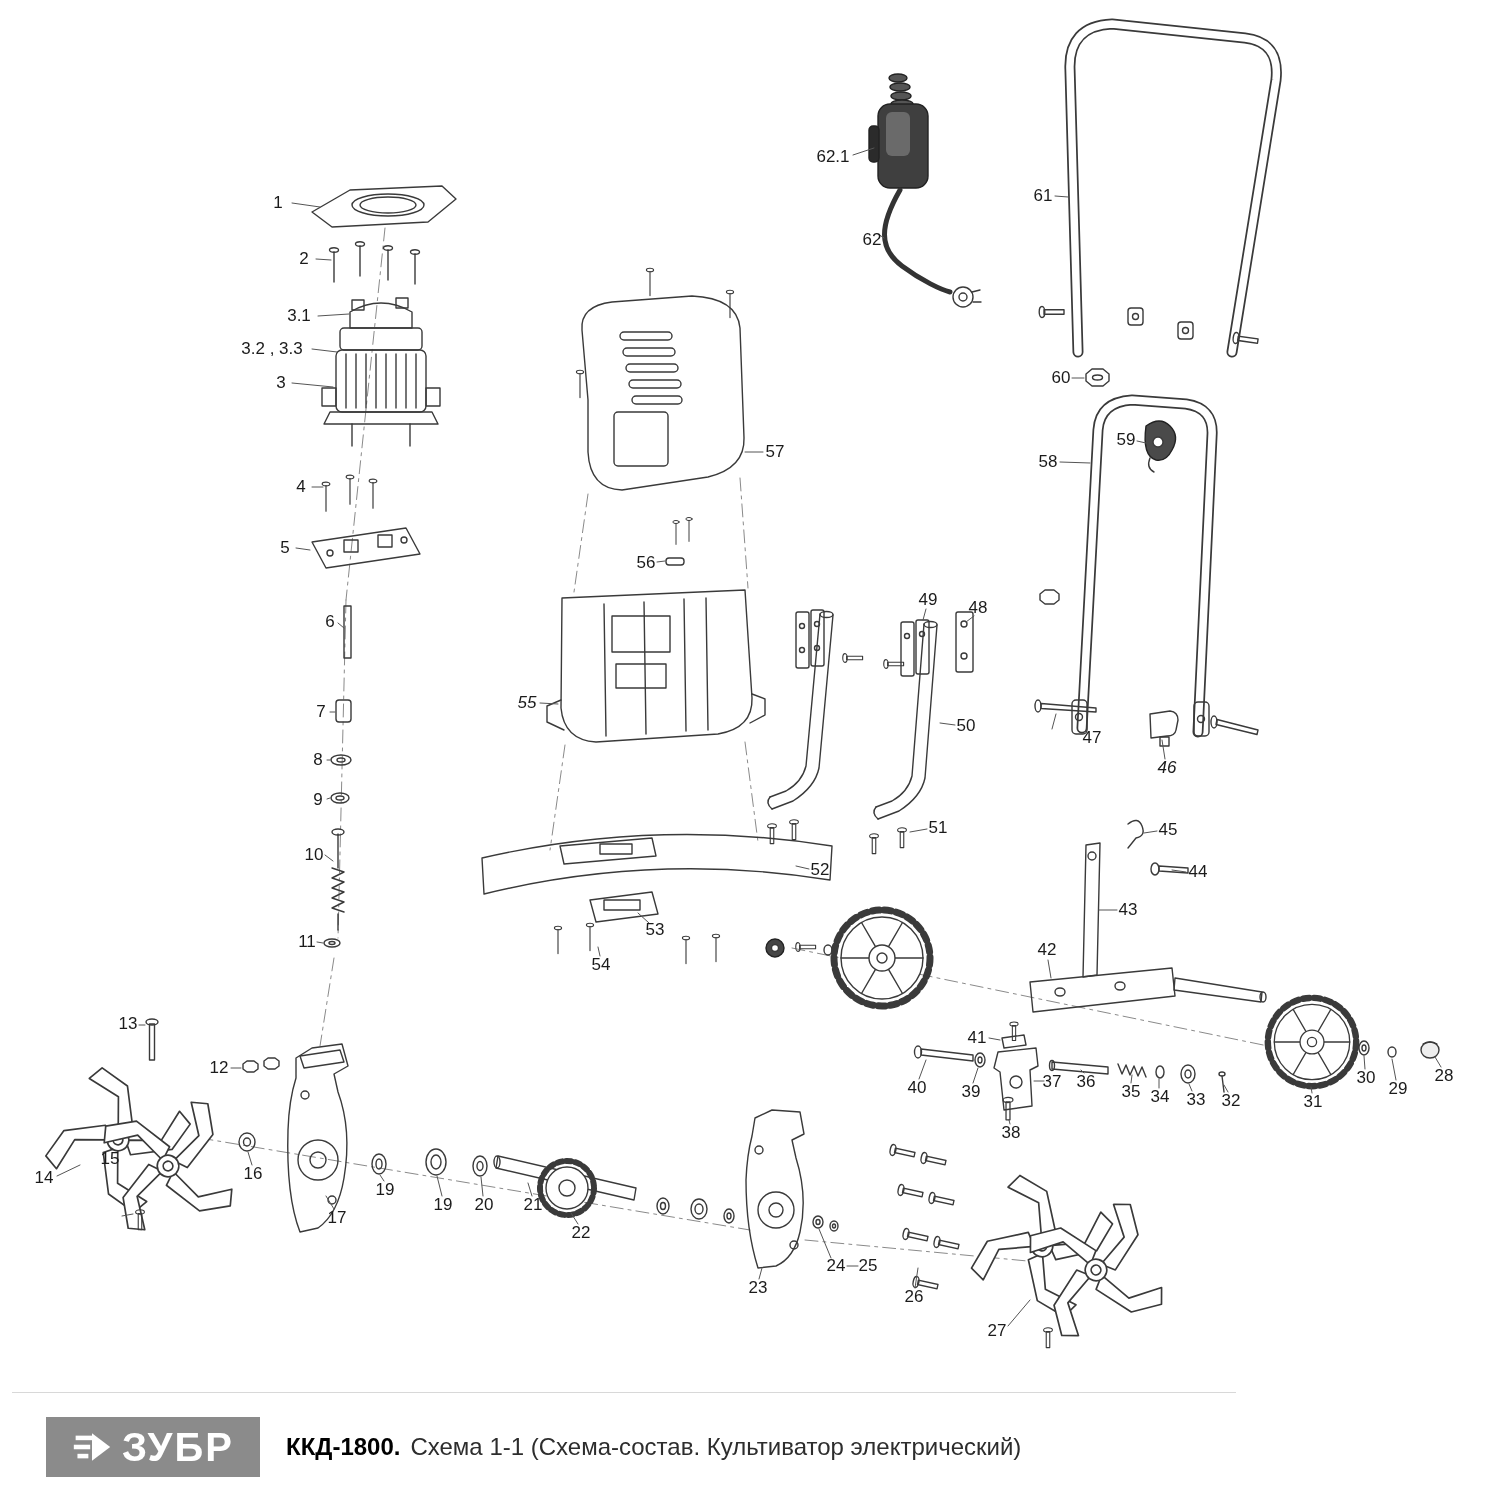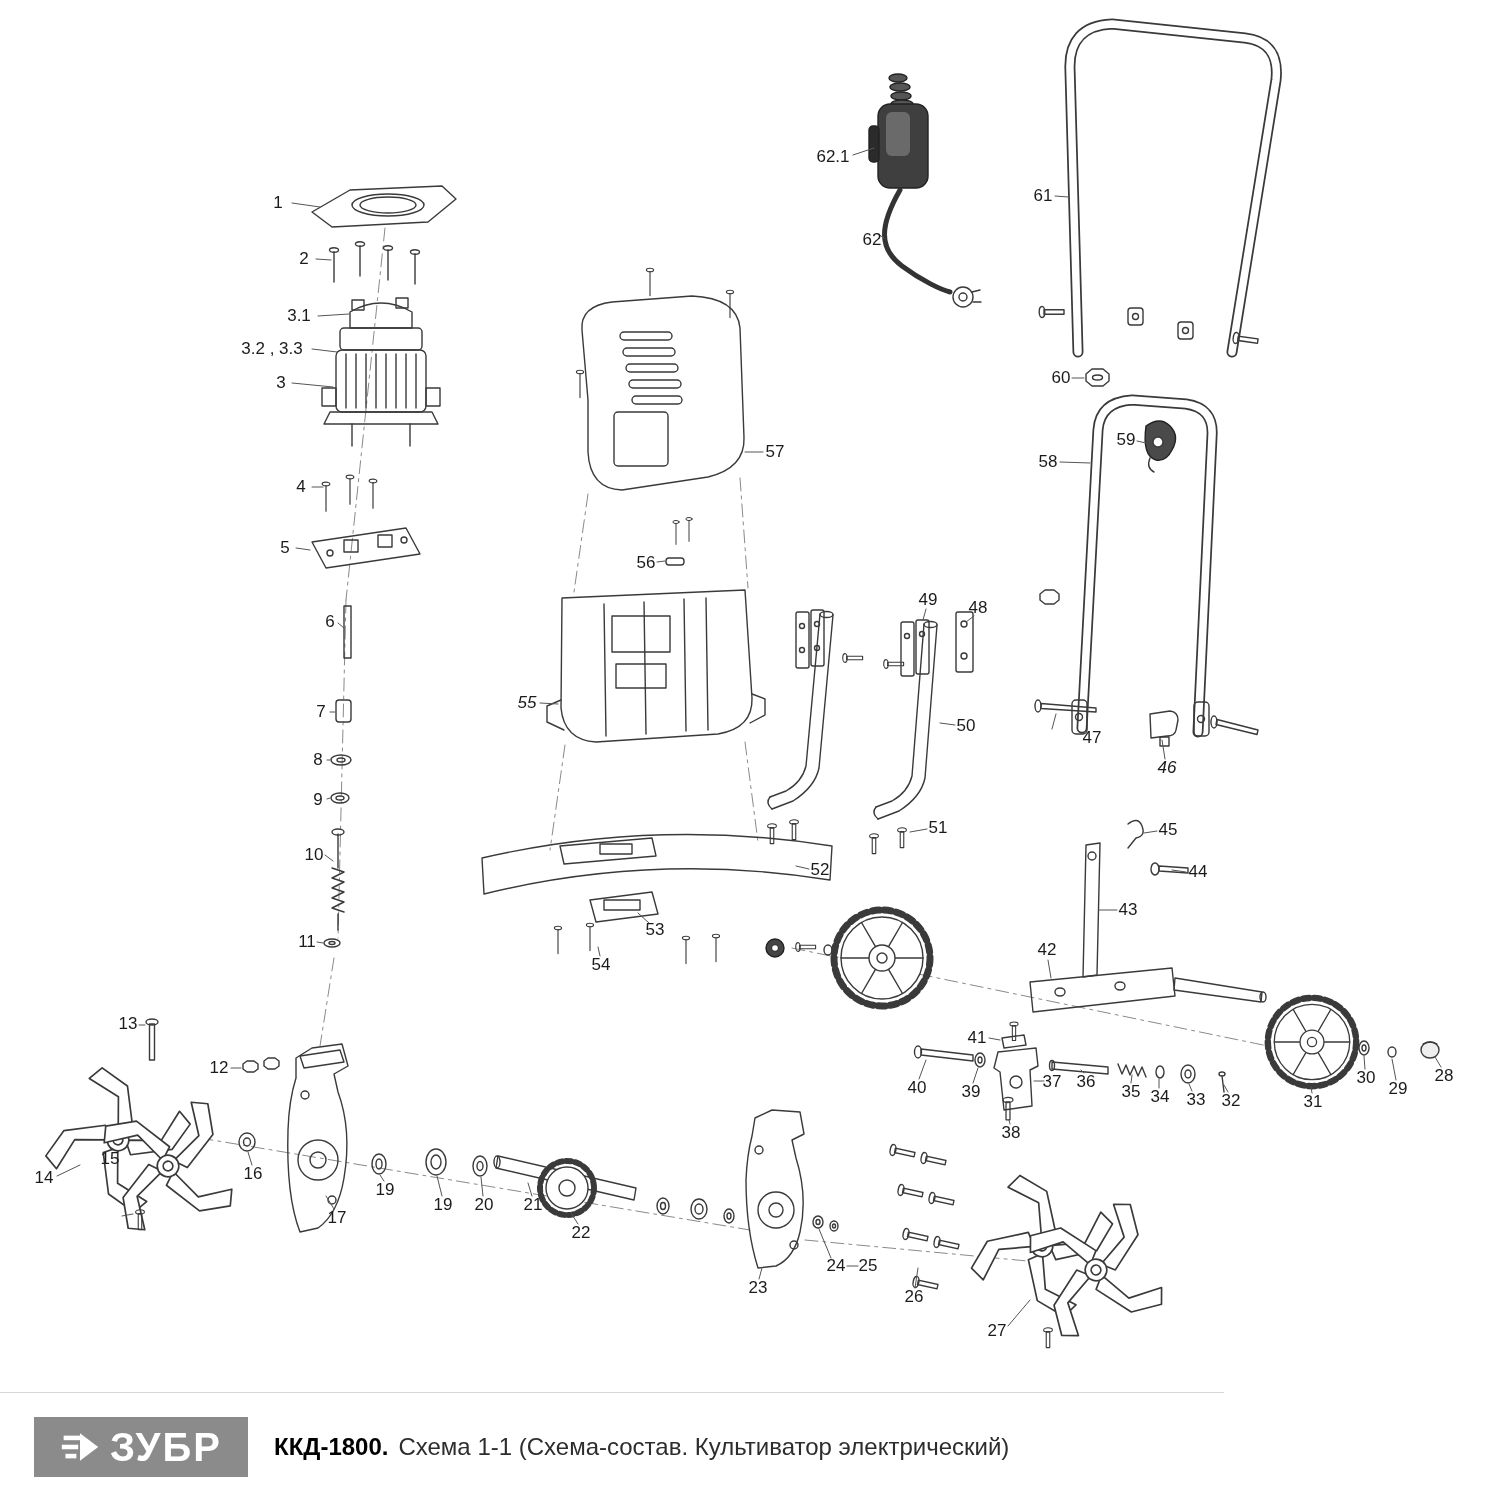--- a/index.html
+++ b/index.html
@@ -1,21 +1,21 @@
 <!DOCTYPE html>
 <html><head>
 <meta charset="utf-8">
 <style>
   *{margin:0;padding:0;box-sizing:border-box}
   html,body{width:1500px;height:1500px;background:#fff;font-family:"Liberation Sans",sans-serif;overflow:hidden;position:relative}
   .diagram-area{position:absolute;top:0;left:0;width:1500px;height:1392px}
   .diagram-area svg{position:absolute;top:0;left:0}
   .label-layer{position:absolute;top:0;left:0;width:1500px;height:1392px;pointer-events:none}
   .part-label{position:absolute;transform:translate(-50%,-50%);font-size:17px;color:#1b1b1b;white-space:nowrap}
-  .footer{position:absolute;top:1392px;left:0;width:1224px;height:108px;border-top:1px solid #d8d8d8;display:flex;align-items:center;gap:26px;padding:0 34px;background:#fff}
+  .footer{position:absolute;top:1392px;left:12px;width:1224px;height:108px;border-top:1px solid #d8d8d8;display:flex;align-items:center;gap:26px;padding:0 34px;background:#fff}
   .brand-logo{width:214px;height:60px;background:#8b8b8b;display:flex;align-items:center;justify-content:center;gap:10px;flex:none}
   .brand-logo .logo-text{color:#fff;font-size:40px;font-weight:bold;letter-spacing:2px;line-height:1}
   .doc-title{font-size:24px;color:#2d2d2d;white-space:nowrap}
   .doc-title .model{font-weight:bold;color:#000;margin-right:10px}
 </style>
 </head>
 <body>
 
 <div class="diagram-area">
   <svg width="1500" height="1392" viewBox="0 0 1500 1392">

